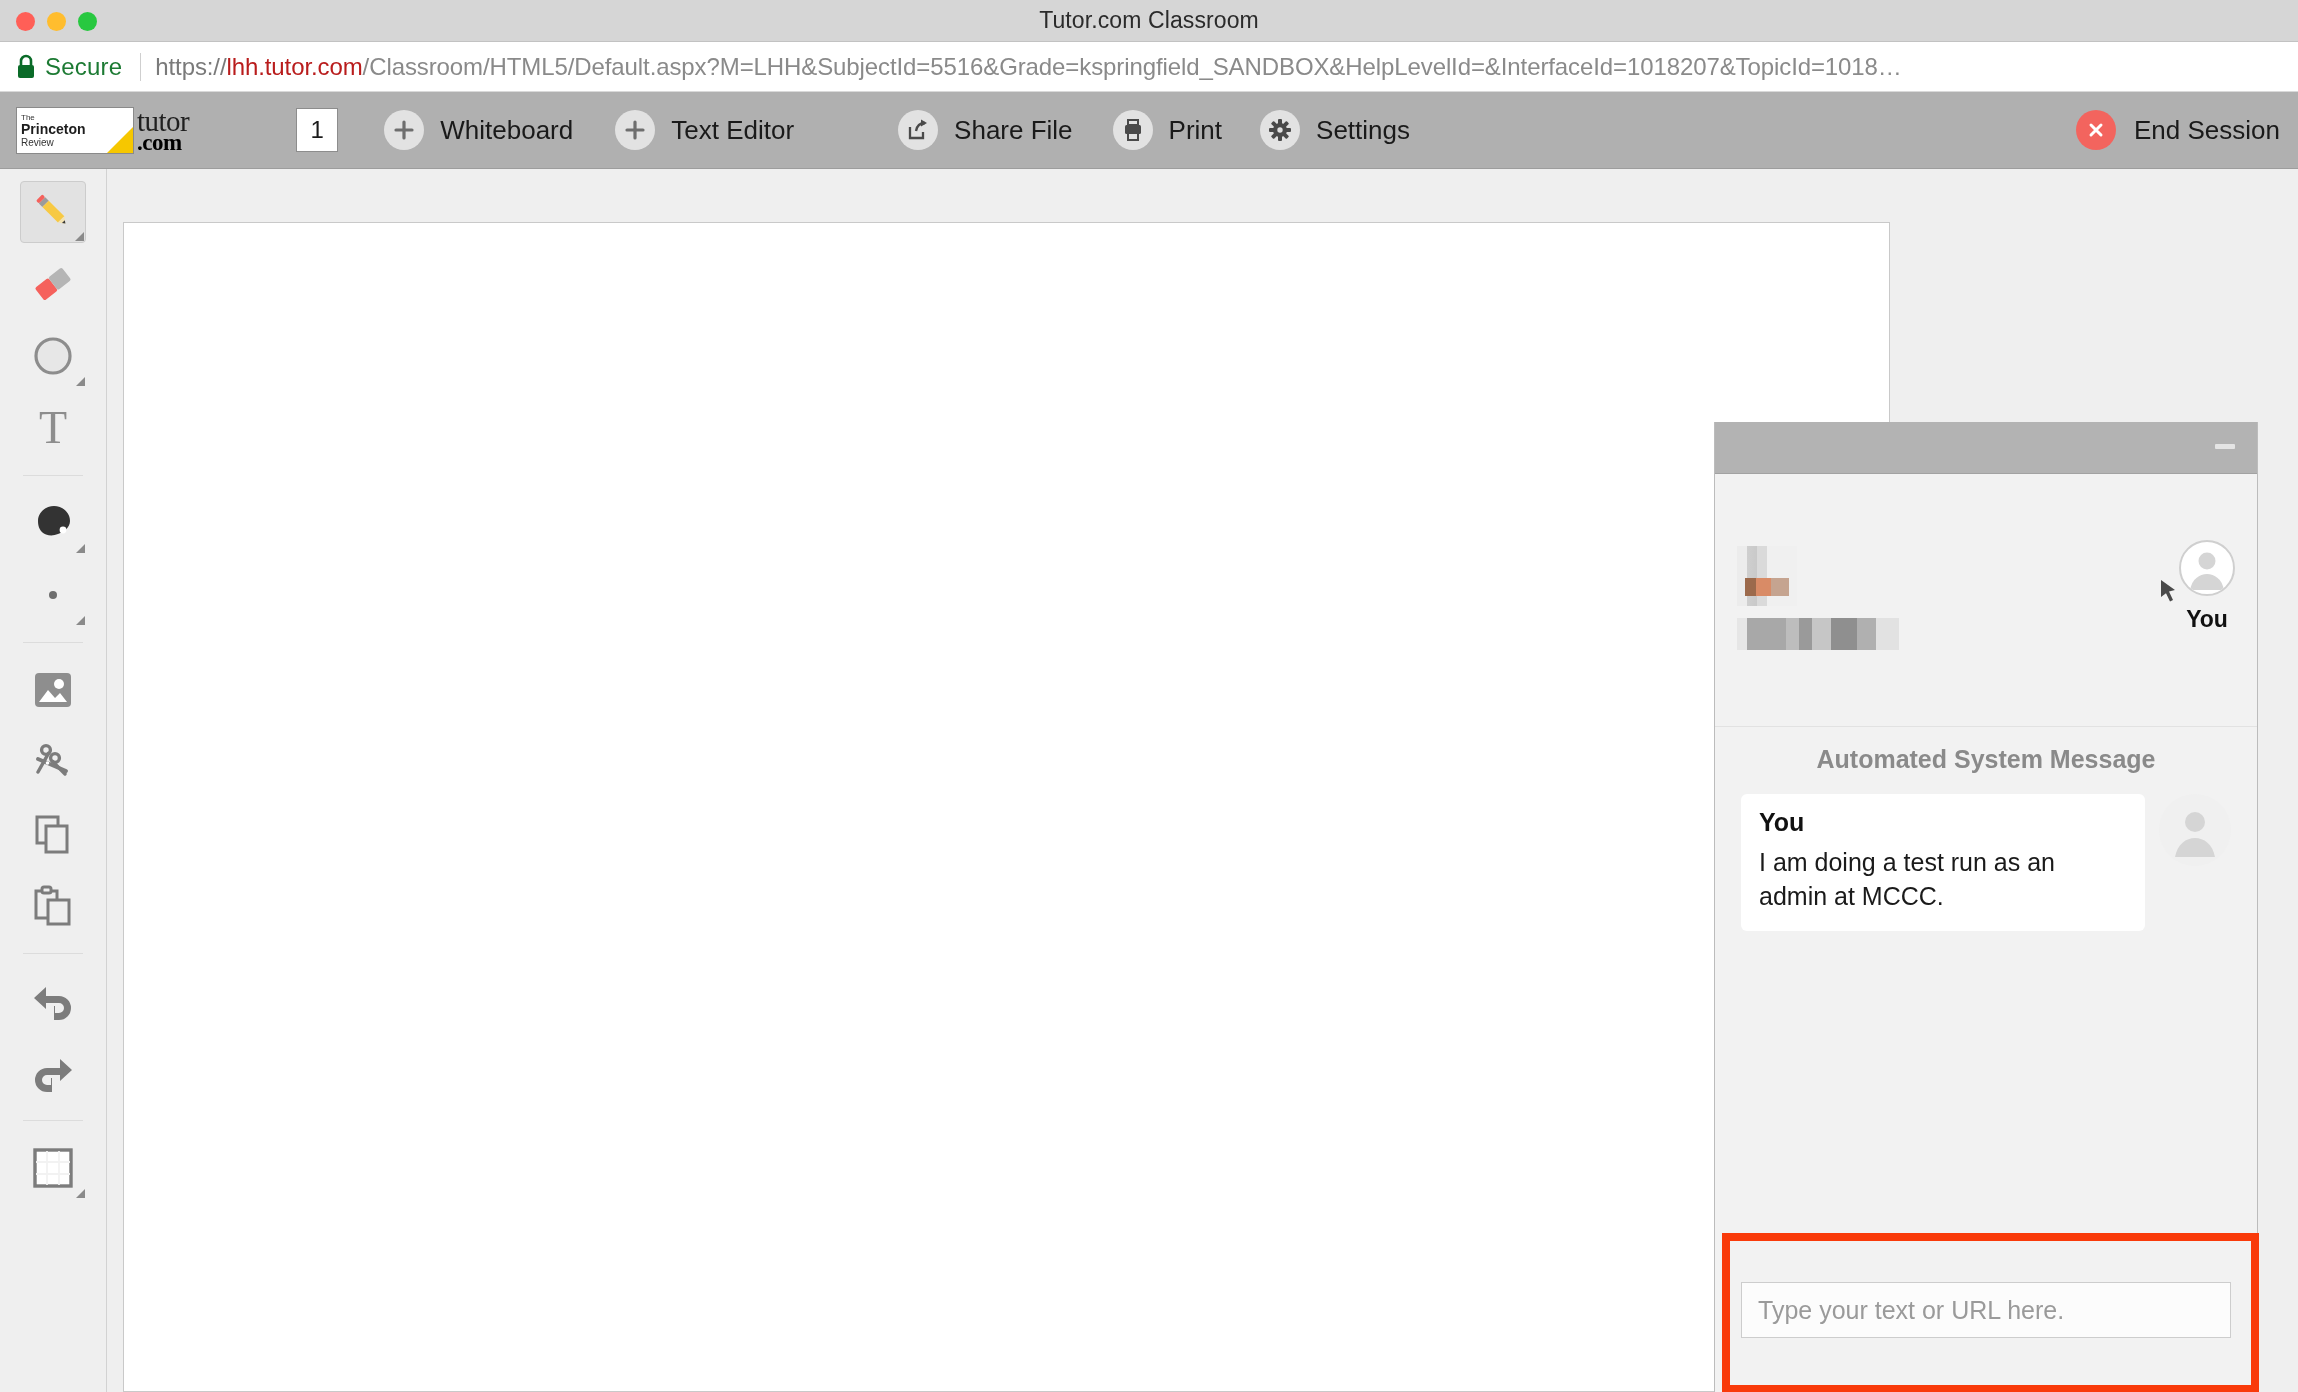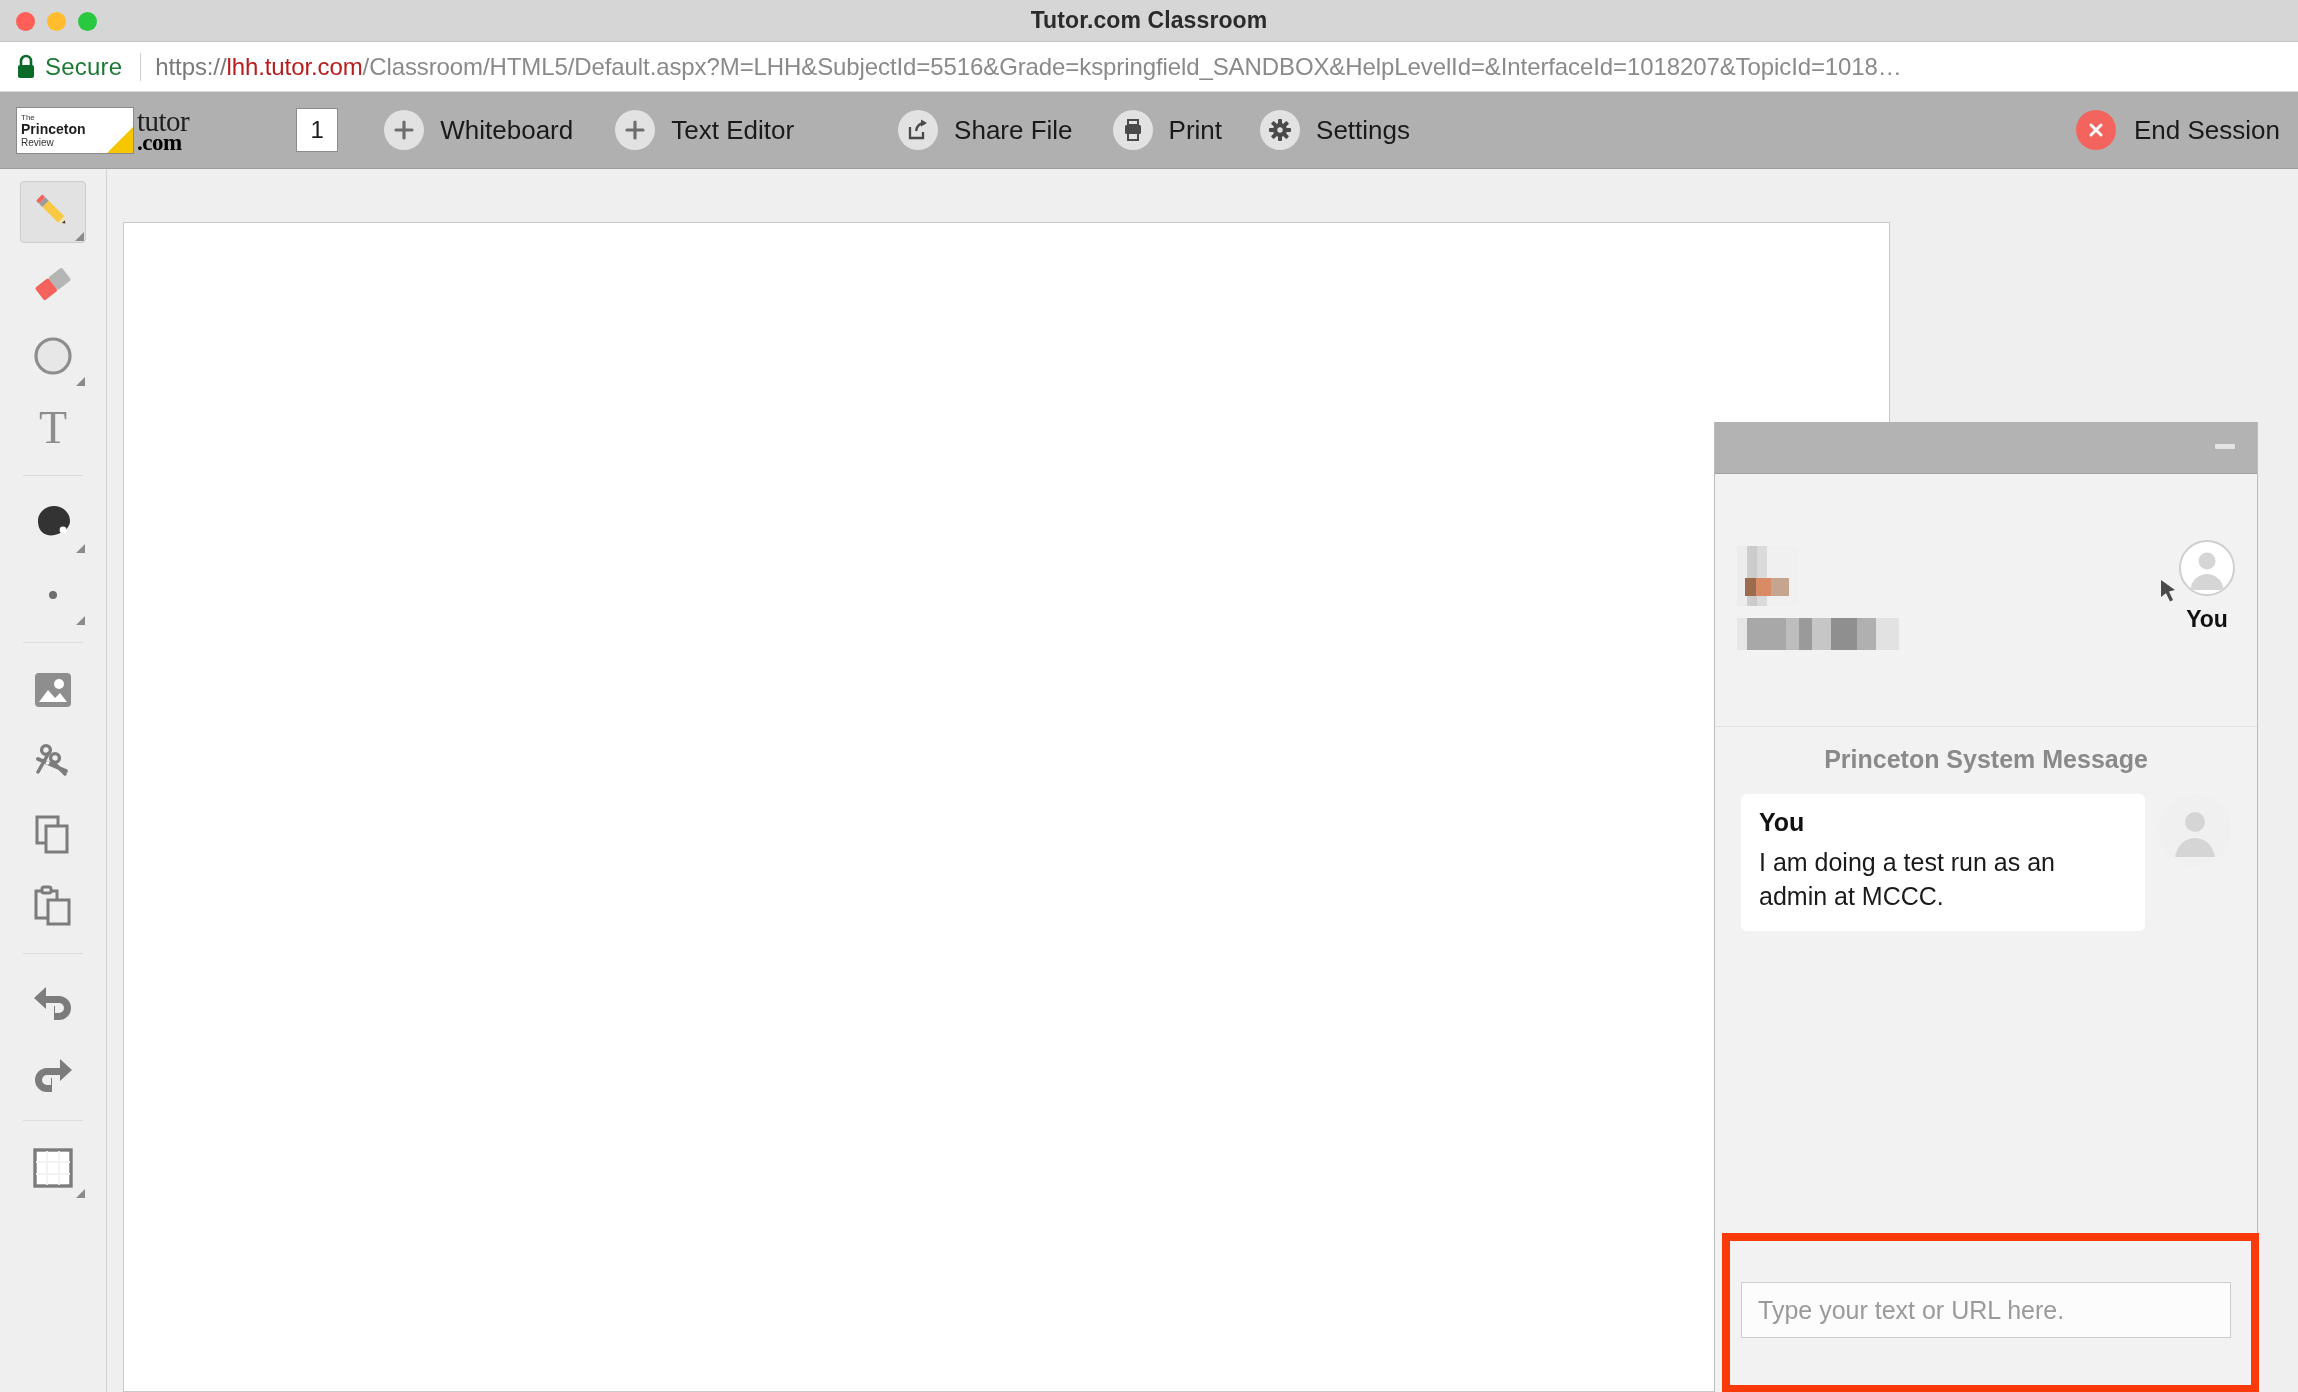--- a/index.html
+++ b/index.html
@@ -19,21 +19,21 @@
   }
   #traffic-lights {
     position: absolute; left: 16px; top: 0; height: 42px;
     display: flex; align-items: center; gap: 12px;
   }
   .traffic-dot { width: 19px; height: 19px; border-radius: 50%; }
   .tl-red    { background: #ff5f57; }
   .tl-yellow { background: #ffbd2e; }
   .tl-green  { background: #28c840; }
   #window-title {
-    font-size: 23px; color: #2b2b2b; letter-spacing: .1px; font-weight: bold;
+    font-size: 23px; color: #2b2b2b; letter-spacing: .1px;
   }
 
   #urlbar-wrap {
     position: absolute; left: 0; top: 42px; width: 2298px; height: 50px;
     background: #ffffff;
     border-bottom: 1px solid #d9d9d9;
     display: flex; align-items: center;
   }
   #lock-icon { margin-left: 16px; display: flex; align-items: center; }
   #secure-label {
@@ -521,21 +521,21 @@
         <svg width="44" height="44" viewBox="0 0 44 44">
           <circle cx="22" cy="15" r="8.5" fill="#d5d5d5"></circle>
           <path d="M5 44c2-11 9.5-16 17-16s15 5 17 16z" fill="#d5d5d5"></path>
         </svg>
       </div>
       <div id="you-label">You</div>
     </div>
   </div>
 
   <div id="chat-body">
-    <div id="system-title">Princeton System Message</div>
+    <div id="system-title">Automated System Message</div>
 
     <div class="chat-row">
       <div class="chat-bubble">
         <div class="chat-author">You</div>
         <div class="chat-text">I am doing a test run as an admin at MCCC.</div>
       </div>
       <div class="avatar-plain">
         <svg width="54" height="54" viewBox="0 0 54 54">
           <circle cx="27" cy="19" r="10" fill="#d5d5d5"></circle>
           <path d="M7 54c2.5-13 11-19 20-19s17.5 6 20 19z" fill="#d5d5d5"></path>

